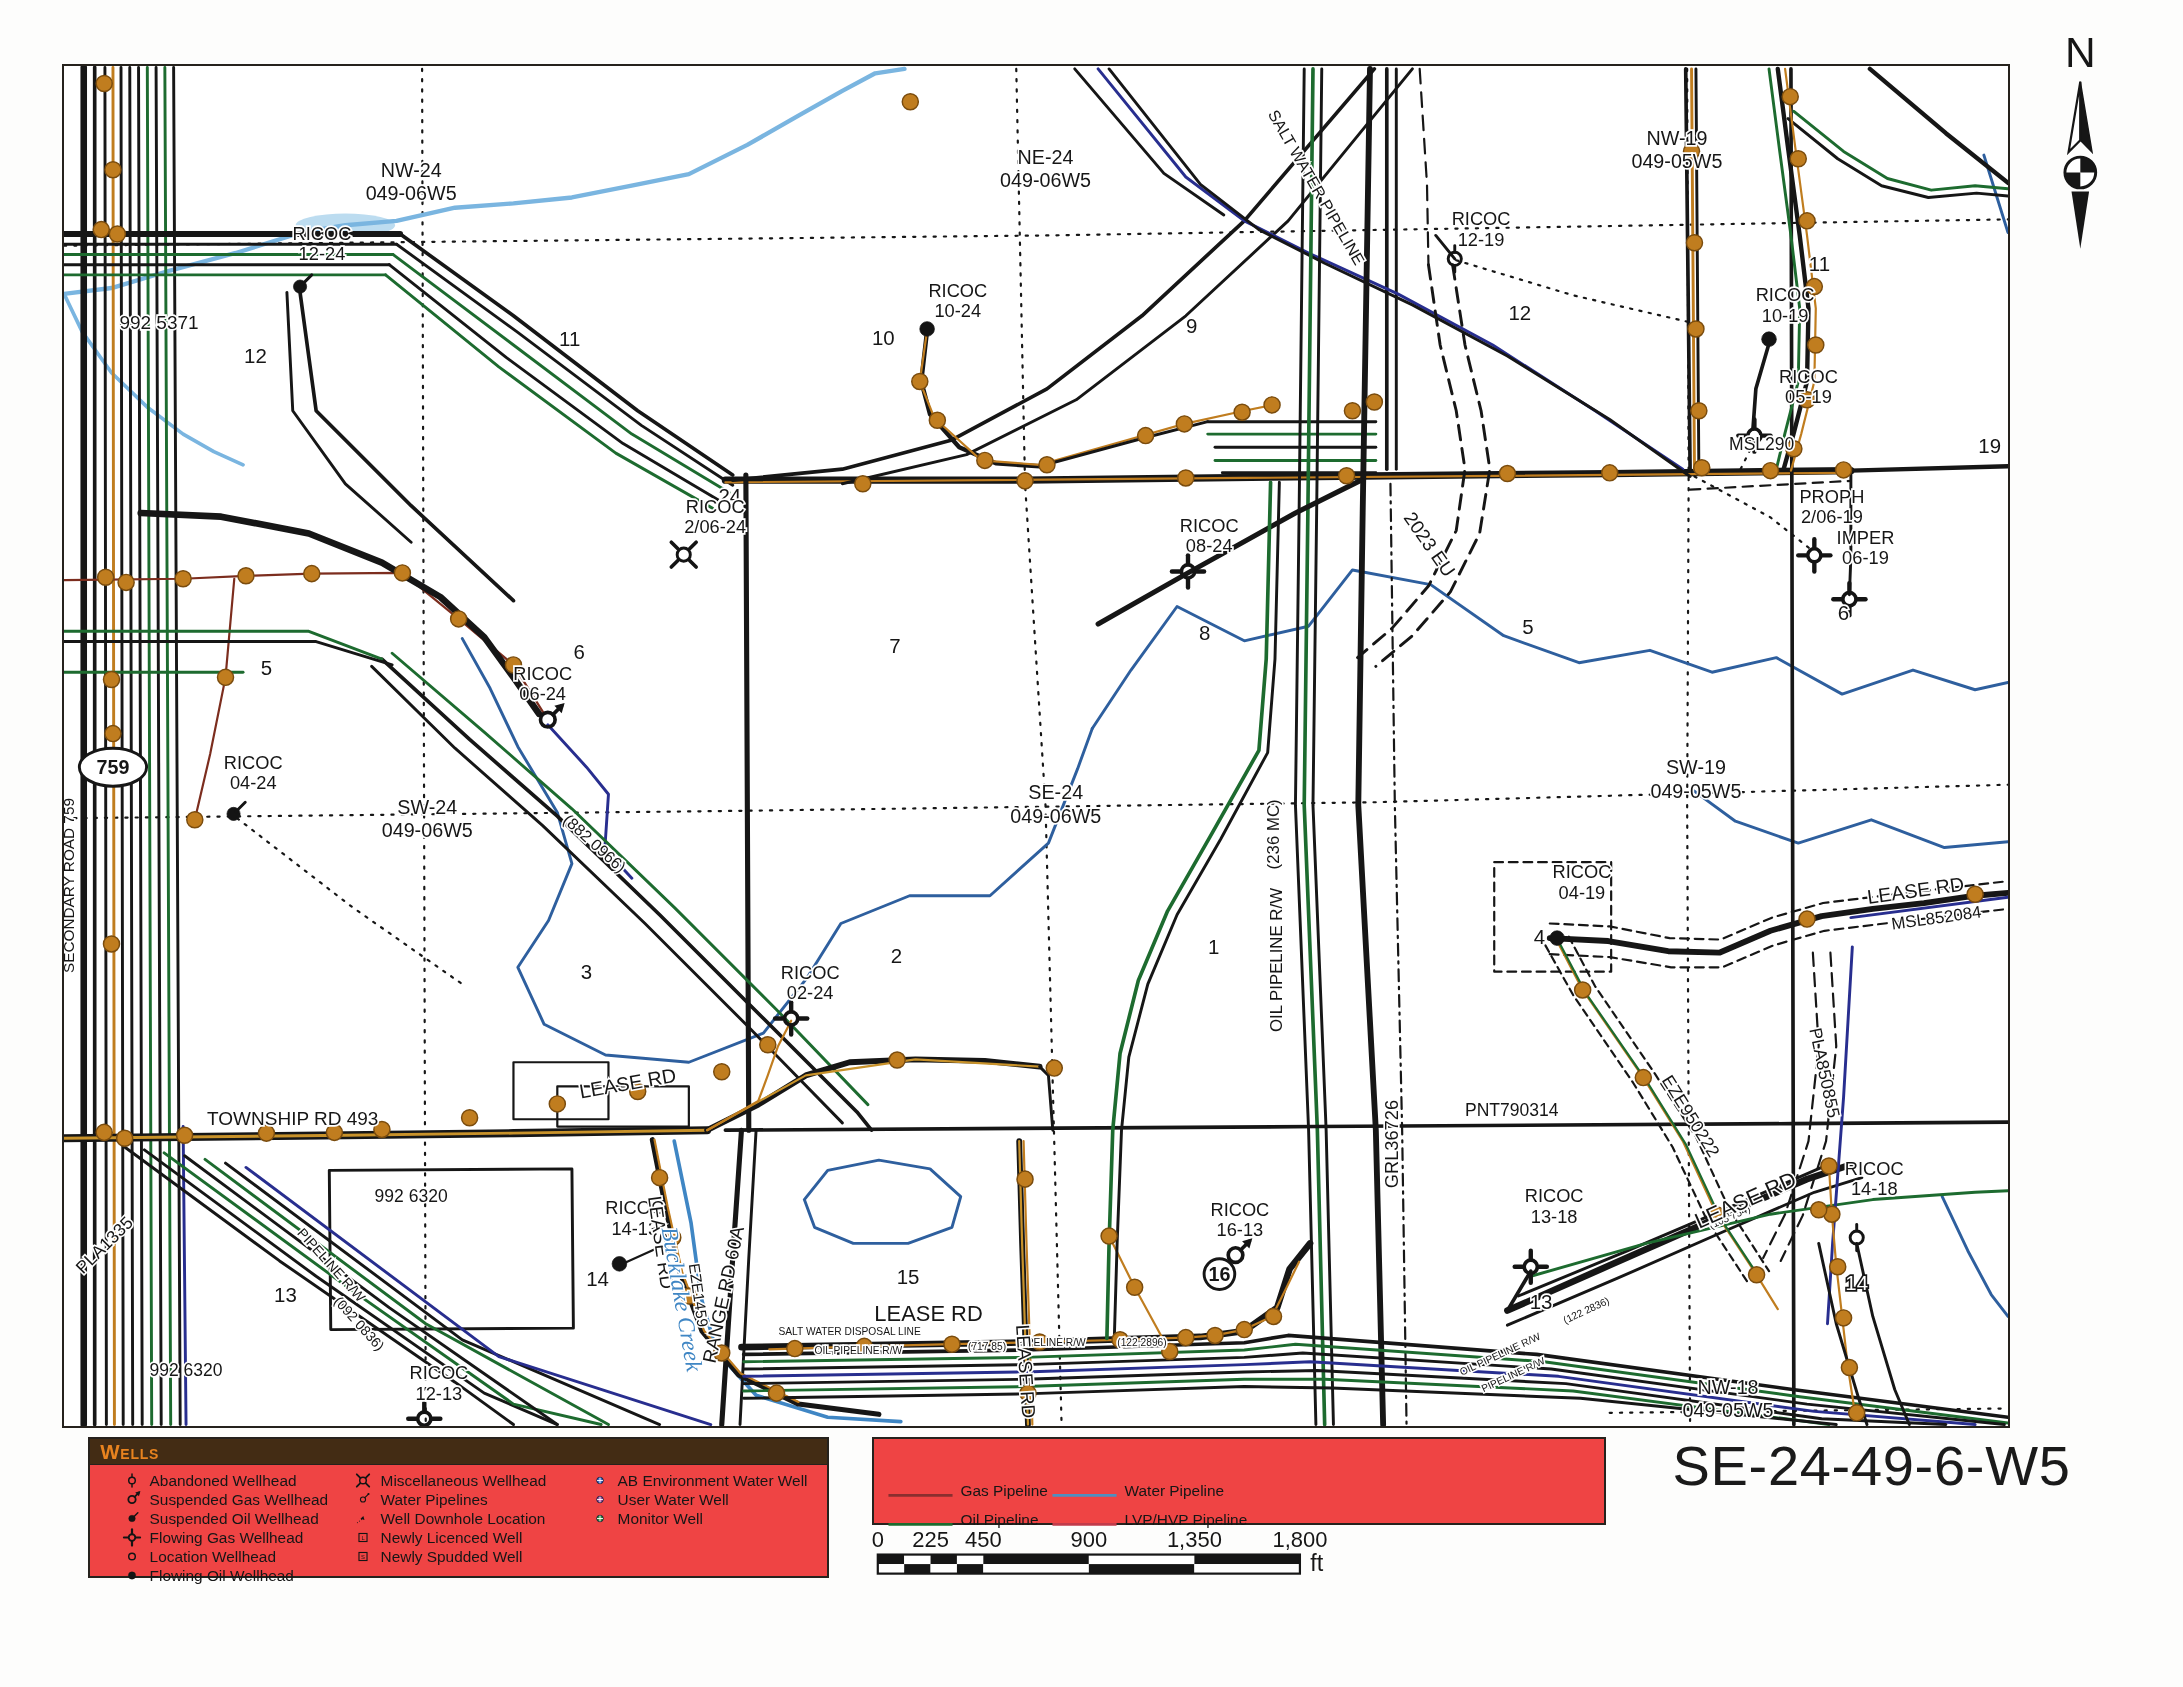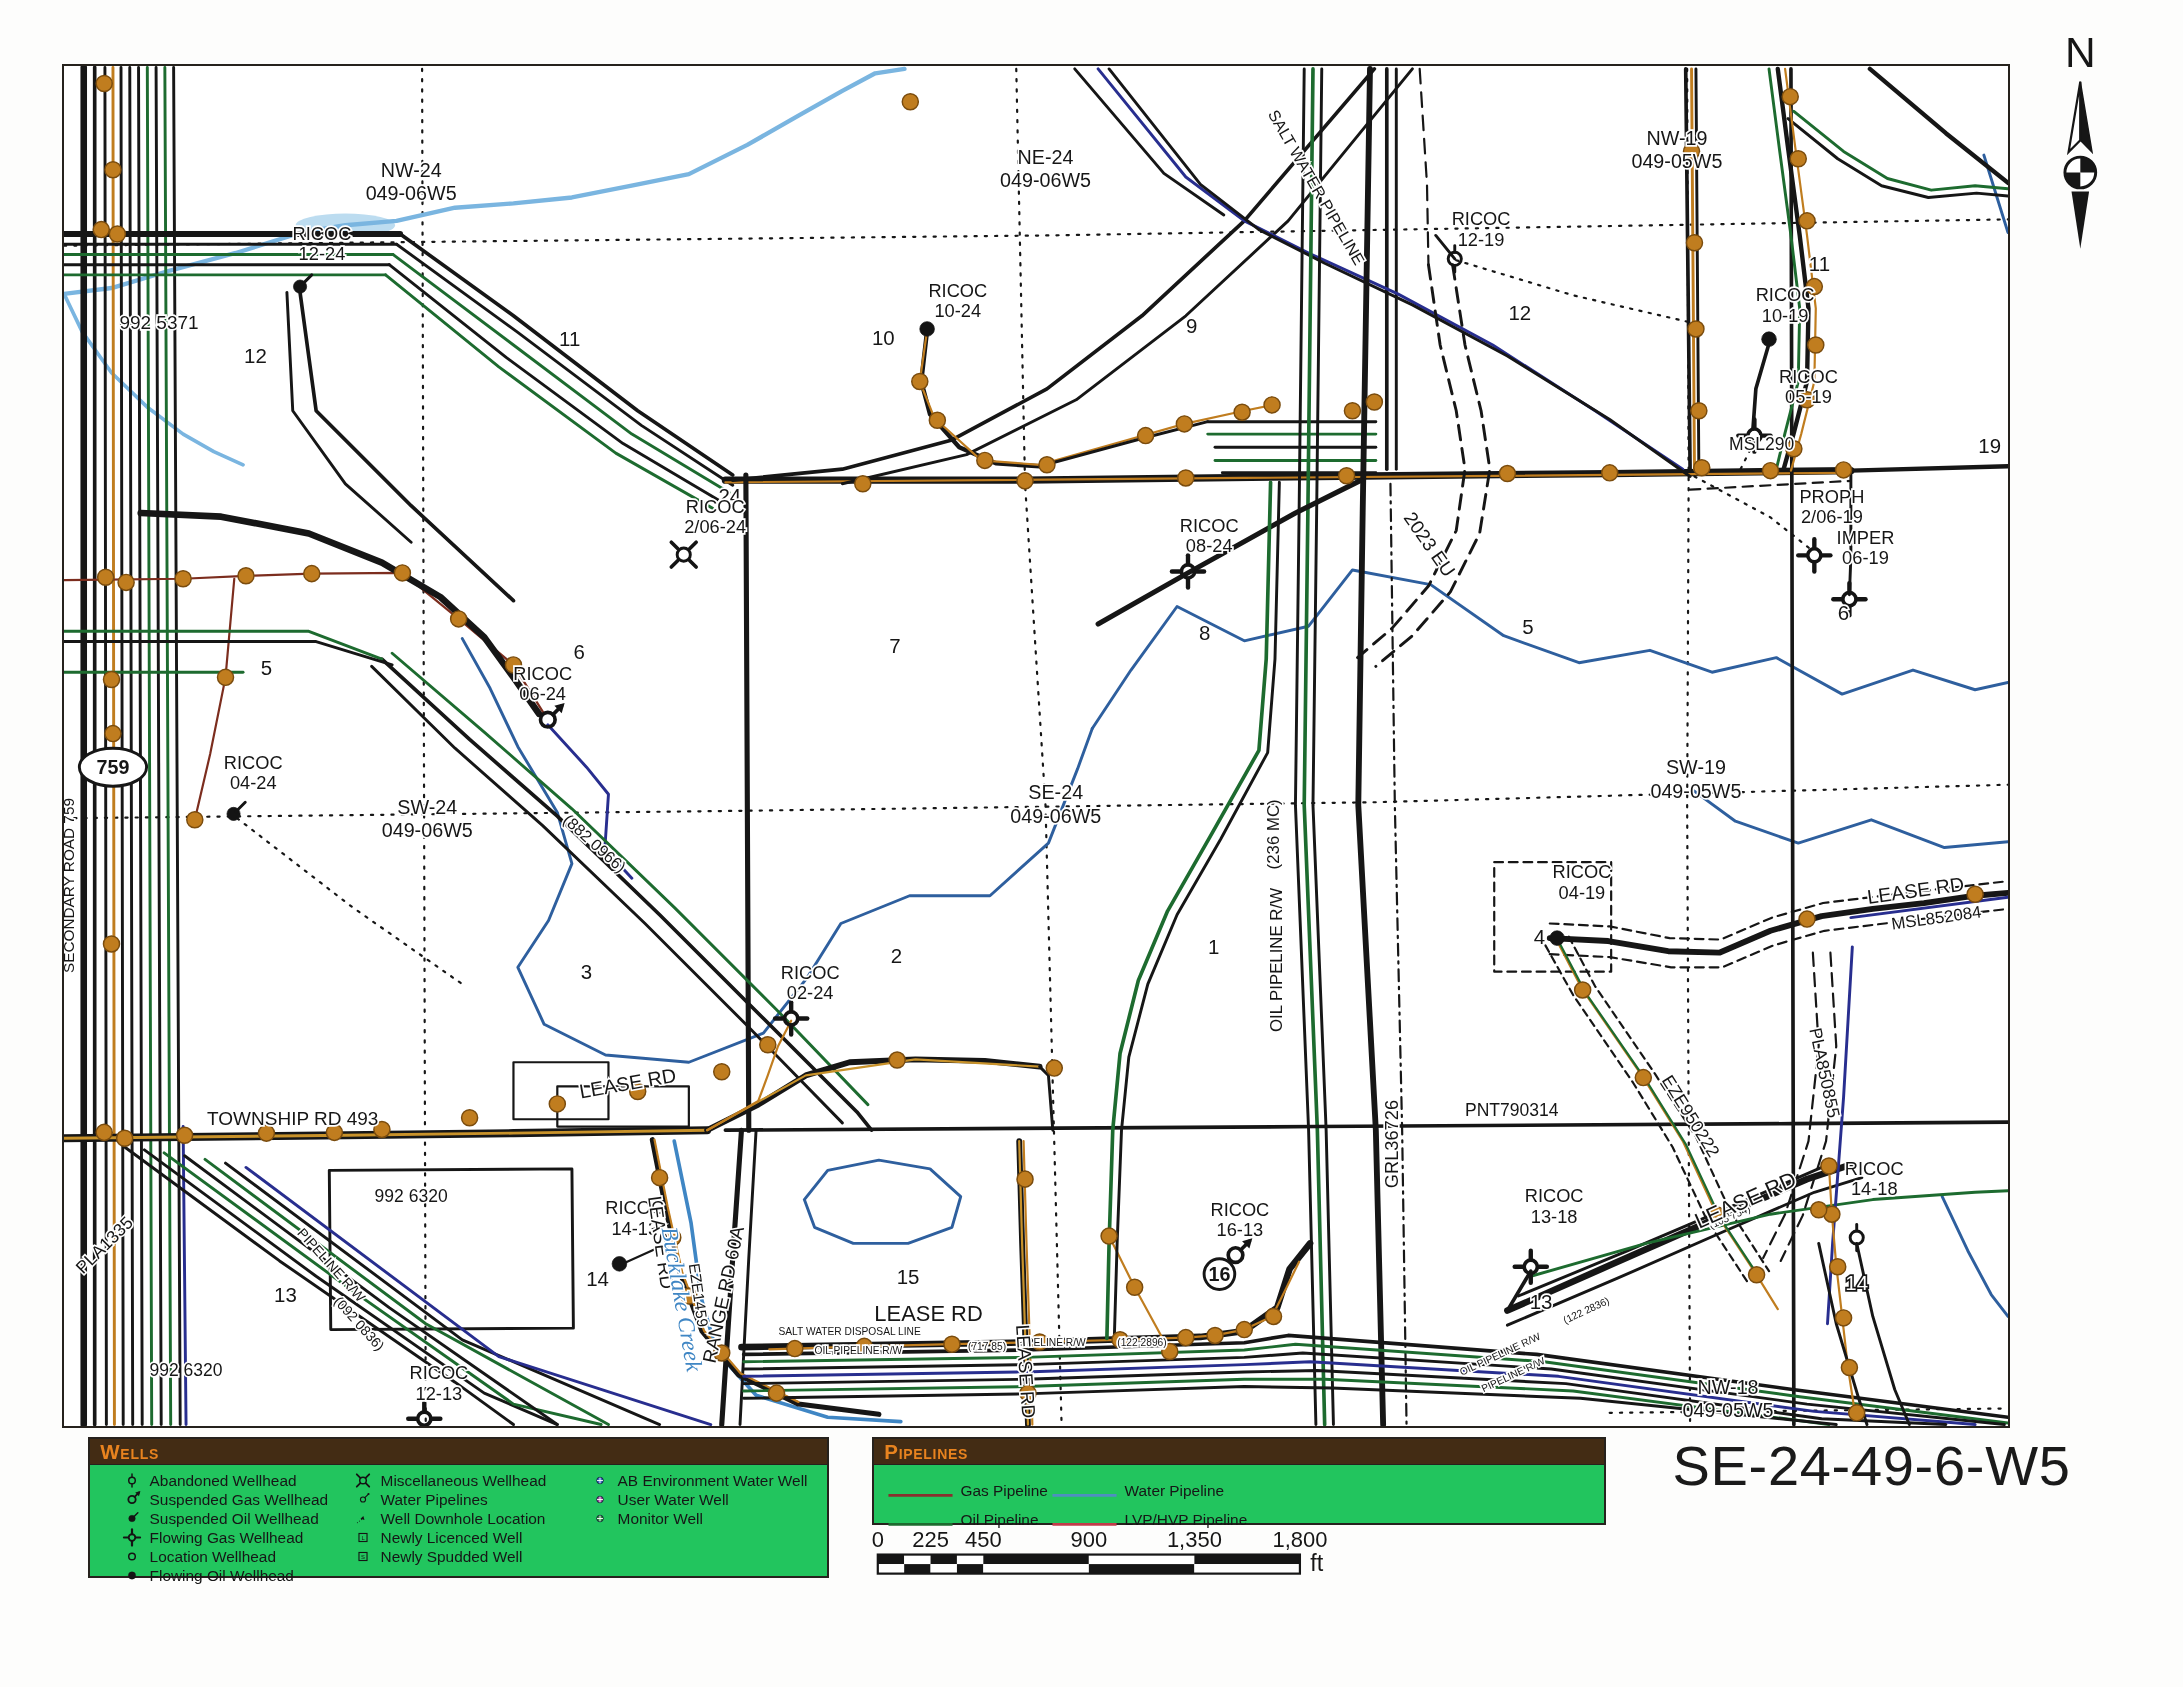--- a/index.html
+++ b/index.html
@@ -1,21 +1,21 @@
 <!DOCTYPE html>
 <html style="font-size:11.7px"><head>
 <meta charset="utf-8">
 <style>
   html,body{margin:0;padding:0;background:#e9e7e2;}
   #page{position:relative;width:2183px;height:1687px;background:#fdfdfc;overflow:hidden;
         font-family:"Liberation Sans",sans-serif;color:#161616;}
   #map-frame{position:absolute;left:62px;top:64px;width:1948px;height:1364px;
              border:2.2px solid #26221d;box-sizing:border-box;background:#ffffff;}
   #map-svg{width:100%;height:100%;display:block;}
-  .box{position:absolute;border:2.2px solid #26221d;background:#22c55e;box-sizing:border-box;}
+  .box{position:absolute;border:2.2px solid #26221d;background:#ef4444;box-sizing:border-box;}
   .box-header{background:#432c14;color:#e8831f;font-weight:bold;font-variant:small-caps;
               font-size:20.5px;line-height:25px;padding:0 10.3px;letter-spacing:0.7px;
               border-bottom:1.5px solid #26221d;}
   .lg-col{position:absolute;top:32px;}
   .lg-item{display:flex;align-items:flex-end;gap:6.6px;height:19px;font-size:15.4px;white-space:nowrap;}
   .lg-item svg{flex:0 0 auto;}
   #pipe-box .lg-item{height:29px;}
   #scalebar{position:absolute;left:869px;top:1528px;width:513px;height:59px;}
   #map-title{position:absolute;left:1652px;top:1433px;width:439px;text-align:center;
              font-size:56px;letter-spacing:0.7px;color:#1a1a1a;}
@@ -637,21 +637,20 @@
               <line x1="-8" y1="0" x2="8" y2="0" stroke="#ffffff" stroke-width="2.5"></line>
               <line x1="0" y1="-8" x2="0" y2="8" stroke="#ffffff" stroke-width="2.5"></line>
             </g>
           </svg>
           <span>Monitor Well</span>
         </div>
       </div>
   </div>
 
   <div id="pipe-box" class="box" style="left:872px;top:1437px;width:734px;height:88px;">
-    <div class="box-header">Pipelines</div>
     <div class="lg-col" id="pipe-col-0" style="left:13px;">
         <div class="lg-item">
           <svg width="67" height="8.8" viewBox="0 0 92 12">
             <line x1="2" y1="6" x2="90" y2="6" stroke="#8a2f2f" stroke-width="3.5"></line>
           </svg>
           <span>Gas Pipeline</span>
         </div>
         <div class="lg-item">
           <svg width="67" height="8.8" viewBox="0 0 92 12">
             <line x1="2" y1="6" x2="90" y2="6" stroke="#1d6b2f" stroke-width="3.5"></line>

